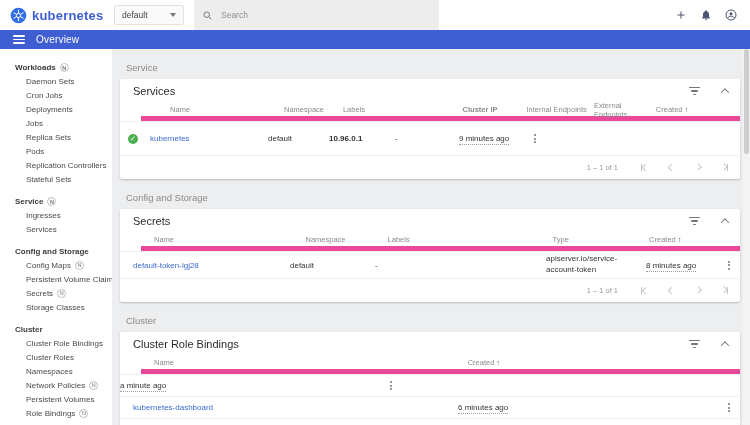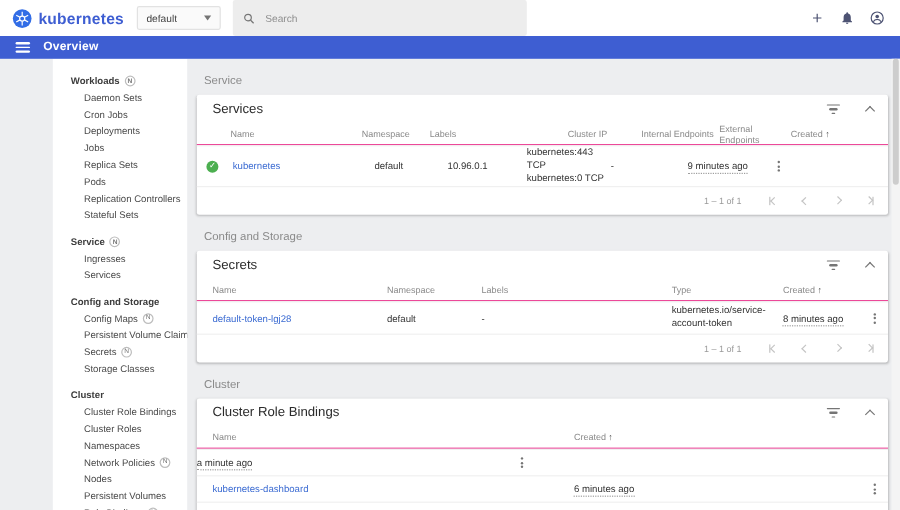--- a/index.html
+++ b/index.html
@@ -23,24 +23,24 @@
   .search input{border:none;outline:none;background:transparent;font-size:8.5px;color:#424242;margin-left:8px;width:100%;}
   .search input::placeholder{color:#8f8f8f;}
   .top-actions{margin-left:auto;display:flex;align-items:center;gap:11px;margin-right:12px;}
   .icon-btn{width:14px;height:14px;display:flex;align-items:center;justify-content:center;cursor:pointer;}
   .icon-btn svg{width:12px;height:12px;}
 
   
   .bluebar{height:19px;flex:0 0 19px;background:var(--toolbar-blue);display:flex;align-items:center;position:relative;z-index:3;}
   .hamburger{width:12px;display:flex;flex-direction:column;gap:2.2px;margin-left:13px;cursor:pointer;}
   .hamburger i{display:block;height:1.6px;background:#fff;border-radius:1px;}
-  .bluebar-title{color:#fff;font-size:10px;font-weight:bold;margin-left:11px;letter-spacing:.2px;}
-
-  
-  .content{flex:1;display:flex;min-height:0;background:var(--bg);padding-left:44px;}
+  .bluebar-title{color:#fff;font-size:10px;font-weight:normal;margin-left:11px;letter-spacing:.2px;}
+
+  
+  .content{flex:1;display:flex;min-height:0;background:var(--bg);}
   .sidebar{width:112px;flex:0 0 112px;background:#fff;padding-top:10px;overflow:hidden;}
   .nav-section{margin-top:9px;}
   .nav-section:first-child{margin-top:2px;}
   .nav-section-label{font-size:8px;font-weight:bold;color:#3c3c3c;padding-left:15px;height:13px;display:flex;align-items:center;}
   .nav-item{font-size:8px;color:#4a4a4a;padding-left:26px;height:14px;display:flex;align-items:center;cursor:pointer;white-space:nowrap;}
   .nbadge{display:inline-flex;align-items:center;justify-content:center;width:9px;height:9px;border:1px solid #bdbdbd;border-radius:50%;font-size:5.5px;color:#757575;margin-left:4px;flex:0 0 auto;}
 
   .main{flex:1;padding:0 10px 0 8px;overflow:hidden;}
   .section-title{font-size:9.5px;color:var(--muted);margin:13px 0 6px 6px;}
   .card{background:#fff;border-radius:2px;box-shadow:0 1px 2px rgba(0,0,0,.22);margin-bottom:0;}
@@ -48,29 +48,29 @@
   .card-title{font-size:11px;color:#2b2b2b;}
   .card-tools{margin-left:auto;display:flex;align-items:center;gap:22px;}
   .filter-icon{display:flex;flex-direction:column;gap:2px;align-items:center;cursor:pointer;}
   .filter-icon i{display:block;height:1.3px;background:#757575;border-radius:1px;}
   .filter-icon i:nth-child(1){width:11px;}.filter-icon i:nth-child(2){width:7px;}.filter-icon i:nth-child(3){width:3.5px;}
   .chev-up{width:6px;height:6px;border-left:1.5px solid #757575;border-top:1.5px solid #757575;transform:rotate(45deg) translate(1px,1px);cursor:pointer;}
 
   .trow{display:flex;align-items:center;border-top:1px solid #f0f0f0;}
   .thead .cell{font-size:7.5px;color:var(--muted);}
   .cell{font-size:8px;color:var(--txt);padding-right:4px;}
-  .thead{height:18px;border-top:none;border-bottom:1px solid #ec4899;}
+  .thead{height:18px;border-top:none;border-bottom:5px solid #ec4899;margin-left:21px;}
   .sort-arr{font-size:7.5px;color:#555;margin-left:2px;}
   a.link{color:var(--link-blue);text-decoration:none;cursor:pointer;}
   .created-val{border-bottom:1px dotted #9e9e9e;padding-bottom:1px;cursor:default;}
 
   
   .svc .c0{width:30px;display:flex;justify-content:center;}
   .svc .c1{width:118px;}.svc .c2{width:61px;}.svc .c3{width:124px;}
-  .svc .c4{width:66px;}.svc .c5{width:70px;}.svc .c6{width:64px;}
+  .svc .c4{width:66px;font-weight:bold;}.svc .c5{width:70px;}.svc .c6{width:64px;}
   .svc .c7{width:68px;}.svc .c8{width:19px;display:flex;justify-content:center;}
   .svc-row{height:34px;}
   
   .sec .c1{width:170px;padding-left:13px;}.sec .c2{width:85px;}.sec .c3{width:171px;}
   .sec .c4{width:100px;}.sec .c5{width:75px;}.sec .c6{width:19px;display:flex;justify-content:center;}
   .sec-row{height:27px;}
   
   .crb .c1{width:338px;padding-left:13px;}.crb .c2{width:263px;}.crb .c3{width:19px;display:flex;justify-content:center;}
   .crb-row{height:22px;}
 
@@ -230,23 +230,20 @@
             <span>Cluster Roles</span>
           </div>
         <div class="nav-item">
             <span>Namespaces</span>
           </div>
         <div class="nav-item">
             <span>Network Policies</span>
             <span class="nbadge">N</span>
           </div>
         <div class="nav-item">
-            <span>Nodes</span>
-          </div>
-        <div class="nav-item">
             <span>Persistent Volumes</span>
           </div>
         <div class="nav-item">
             <span>Role Bindings</span>
             <span class="nbadge">N</span>
           </div>
       </div>
     </nav>
 
     <main class="main">
@@ -275,24 +272,20 @@
           <span class="cell c7"><span>Created</span><span class="sort-arr">↑</span></span>
           <span class="cell c8"></span>
         </div>
         <div class="trow svc svc-row">
           <span class="cell c0">
               <span class="status-ok">✓</span>
             </span>
           <span class="cell c1"><a class="link">kubernetes</a></span>
           <span class="cell c2">default</span>
           <span class="cell c4">10.96.0.1</span>
-          <span class="cell c5 two-line">
-            <span>kubernetes:443 TCP</span><br>
-            <span>kubernetes:0 TCP</span>
-          </span>
           <span class="cell c6">-</span>
           <span class="cell c7"><span class="created-val">9 minutes ago</span></span>
           <span class="cell c8">
               <span class="kebab">
                 <i></i>
                 <i></i>
                 <i></i>
               </span>
             </span>
         </div>
@@ -333,21 +326,21 @@
           <span class="cell c2">Namespace</span>
           <span class="cell c3">Labels</span>
           <span class="cell c4">Type</span>
           <span class="cell c5"><span>Created</span><span class="sort-arr">↑</span></span>
           <span class="cell c6"></span>
         </div>
         <div class="trow sec sec-row">
           <span class="cell c1"><a class="link">default-token-lgj28</a></span>
           <span class="cell c2">default</span>
           <span class="cell c3">-</span>
-          <span class="cell c4 two-line">kubernetes.io/service-account-token</span>
+          <span class="cell c4 two-line">apiserver.io/service-account-token</span>
           <span class="cell c5"><span class="created-val">8 minutes ago</span></span>
           <span class="cell c6">
               <span class="kebab">
                 <i></i>
                 <i></i>
                 <i></i>
               </span>
             </span>
         </div>
         <div class="card-foot">

